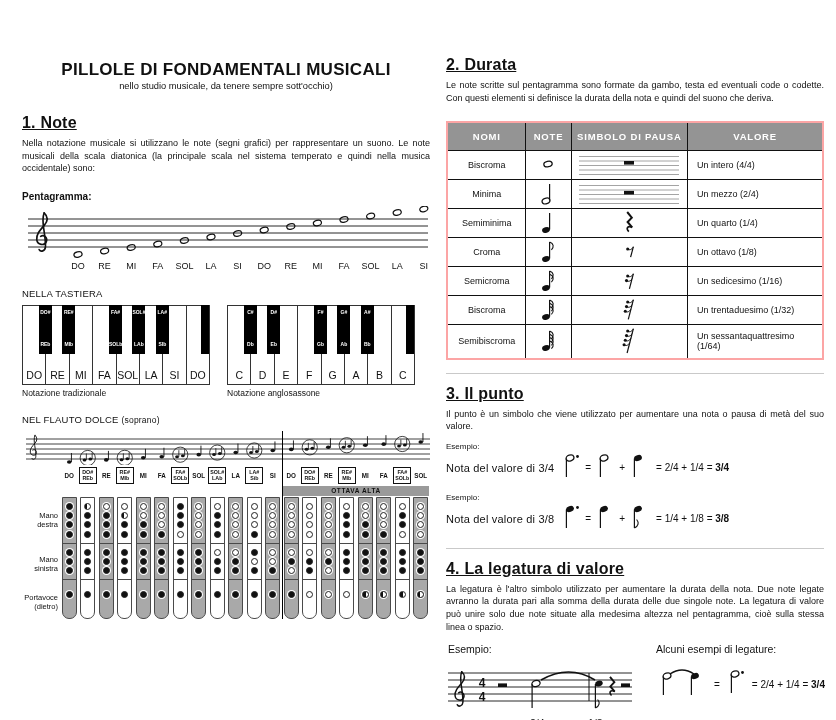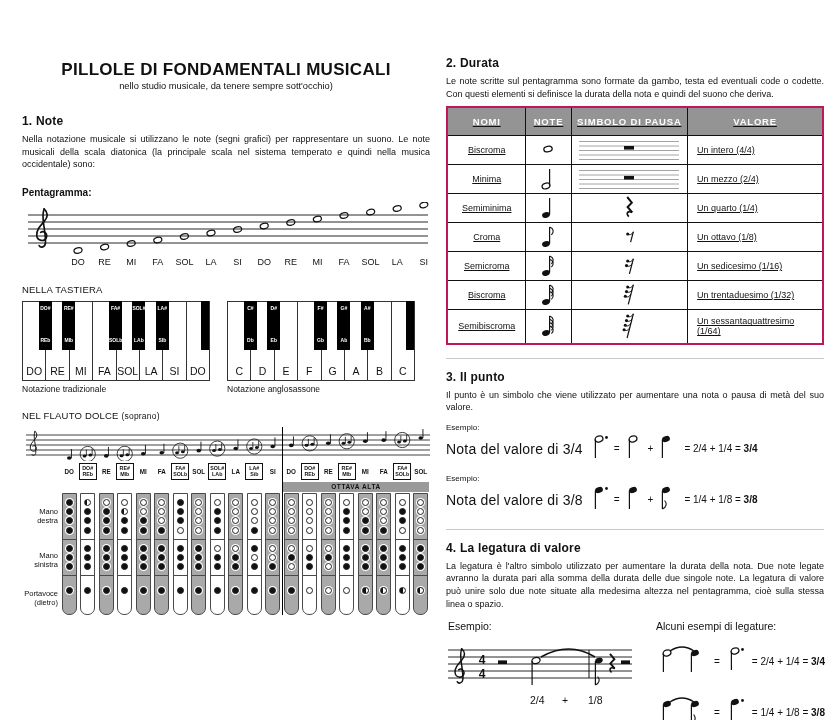--- a/index.html
+++ b/index.html
@@ -3,21 +3,21 @@
 <meta charset="utf-8">
 <style>
   html,body{margin:0;padding:0;background:#e8e8e8;}
   .page{position:relative;width:836px;height:720px;background:#fff;margin:0 auto;
         font-family:"Liberation Sans","DejaVu Sans",sans-serif;color:#111;overflow:hidden;}
   .col-left{position:absolute;left:22px;top:60px;width:408px;}
   .col-right{position:absolute;left:446px;top:56px;width:378px;}
 
   .title{font-size:17px;font-weight:bold;text-align:center;letter-spacing:.3px;}
   .subtitle{font-size:9.3px;text-align:center;line-height:1.3;}
-  h2.sec{font-size:12px;font-weight:bold;margin:0 0 5px 0;letter-spacing:.2px;}
+  h2.sec{font-size:16px;font-weight:bold;margin:0 0 5px 0;letter-spacing:.2px;text-decoration:underline;}
   p.body{font-size:9px;line-height:1.4;margin:0;text-align:justify;}
   .mini-label{font-size:10px;font-weight:bold;margin:0 0 4px 0;}
   .cap-label{font-size:9.5px;margin:0 0 6px 0;letter-spacing:.2px;}
   .cap-label .norm{font-weight:normal;}
 
   
   .kb-row{display:flex;gap:18px;margin-top:4px;}
   .keyboard{position:relative;height:80px;display:flex;background:#fff;}
   .wkey{position:relative;width:23.2px;border:1px solid #333;margin-right:-1px;background:#fff;}
   .wkey .wlab{position:absolute;bottom:3px;left:0;right:0;text-align:center;font-size:10.5px;}
@@ -49,28 +49,28 @@
   .fsec.s3{height:38px;padding-top:9px;}
   .hole{width:7px;height:7px;border-radius:50%;border:1px solid #222;box-sizing:border-box;margin:2.2px auto;}
   .hole.f{background:#111;}
   .hole.o{background:#fff;}
   .hole.h{background:linear-gradient(90deg,#111 50%,#fff 50%);}
   .gray .hole{box-shadow:0 0 0 1px #fff;}
   .glabel{position:absolute;width:36px;text-align:right;font-size:7.5px;line-height:1.2;}
 
   
   hr.sep{border:none;border-top:1px solid #c9c9c9;margin:13px 0 11px 0;}
-  table.durata{width:100%;border-collapse:collapse;border:2px solid #be185d;margin-top:6px;text-decoration:underline;}
+  table.durata{width:100%;border-collapse:collapse;border:2px solid #fca5a5;margin-top:17px;}
   table.durata th{background:#949494;color:#fff;font-size:9.5px;font-weight:bold;letter-spacing:.8px;
                   border:1px solid #111;height:25px;}
   table.durata td{border:1px solid #111;text-align:center;font-size:9px;height:23px;padding:1px 2px;}
   table.durata td.valore{text-align:left;padding-left:9px;}
   .ex-label{font-size:8px;margin:9px 0 1px 0;}
   .ex-line{display:flex;align-items:center;gap:7px;}
-  .ex-text{font-size:14px;letter-spacing:.2px;white-space:nowrap;}
+  .ex-text{font-size:11px;letter-spacing:.2px;white-space:nowrap;}
   .glyphs{display:flex;align-items:center;gap:4px;}
   .op{font-size:10px;}
   .tail{font-size:10px;white-space:nowrap;}
   .tail b{font-weight:bold;}
 
   .leg-row{display:flex;margin-top:10px;}
   .leg-left{width:200px;flex:0 0 200px;}
   .leg-left .ex-label{font-size:10.5px;margin:0 0 6px 2px;}
   .leg-right{flex:1;padding-left:10px;}
   .ex-heading{font-size:10.5px;margin:0 0 10px 0;}

